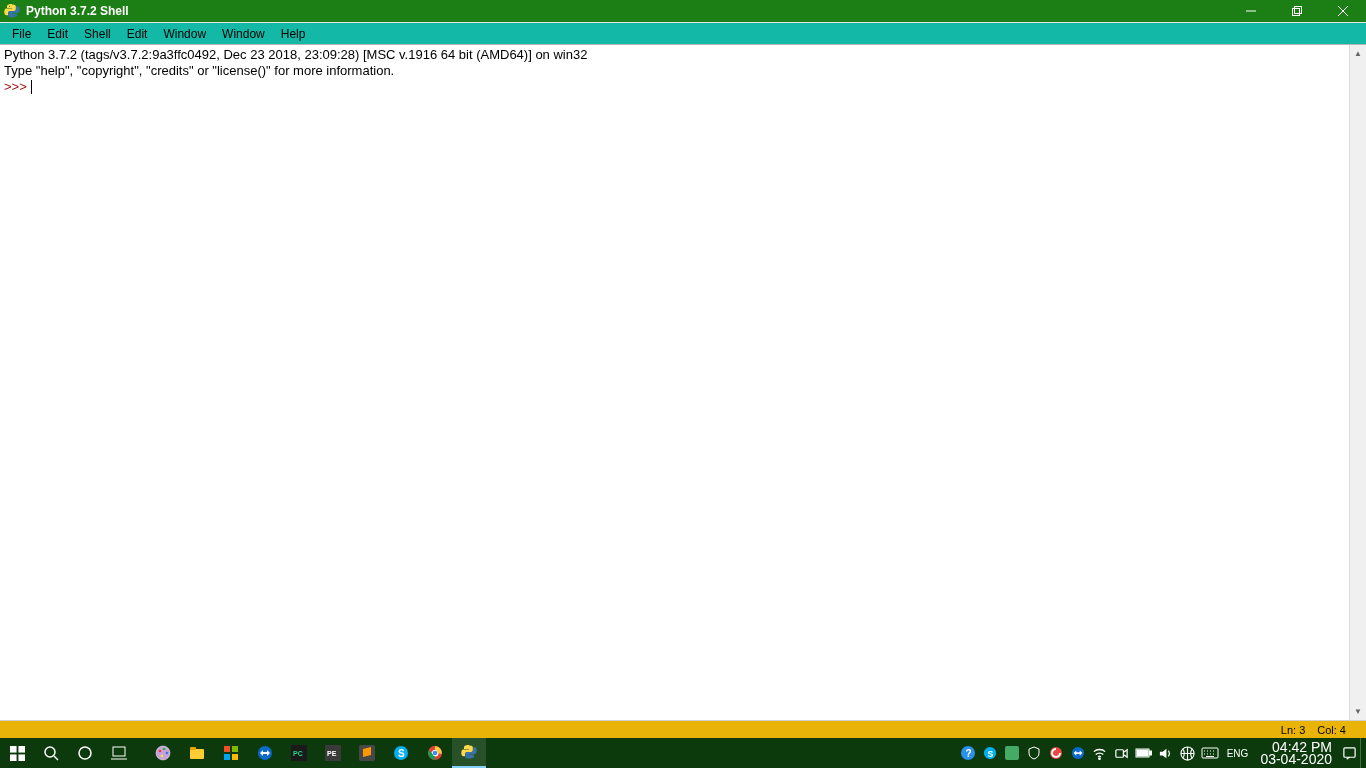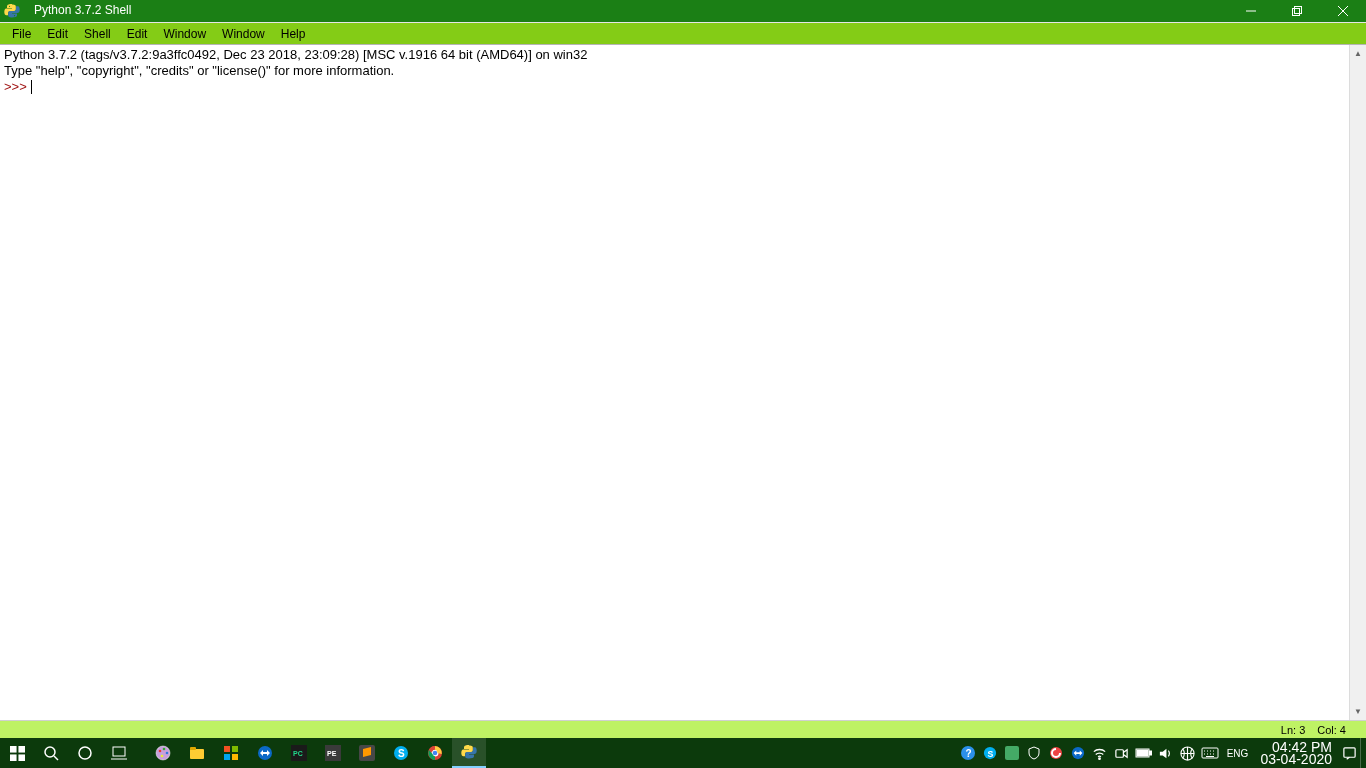--- a/index.html
+++ b/index.html
@@ -16,36 +16,36 @@
   
   .titlebar {
     height: 22px;
     background: #1b7f15;
     color: #fff;
     display: flex;
     align-items: center;
     justify-content: space-between;
     padding-left: 4px;
   }
-  .titlebar-left { display: flex; gap: 14px; }
+  .titlebar-left { display: flex; align-items: center; gap: 6px; font-weight: bold; }
   .titlebar-icon {
     width: 16px; height: 16px;
     display: inline-flex; align-items: center; justify-content: center;
   }
   .titlebar-title { font-size: 12px; color:#fff; }
   .win-controls { display: flex; height: 22px; }
   .win-btn {
     width: 46px;
     display: flex; align-items: center; justify-content: center;
     color: #fff; font-size: 10px;
   }
   
   .menubar {
     height: 22px;
-    background: #84cc16;
+    background: #14b8a6;
     border-top: 1px solid #e6e6e6;
     display: flex;
     align-items: center;
     padding-left: 4px;
     font-size: 12px;
     color: #000;
   }
   .menu-item {
     padding: 2px 8px;
     cursor: default;
@@ -87,21 +87,21 @@
     justify-content: space-between;
   }
   .vscroll .arrow {
     height: 17px;
     display:flex;align-items:center;justify-content:center;
     color:#666;font-size:8px;
   }
   
   .statusbar {
     height: 18px;
-    background: #bef264;
+    background: #eab308;
     border-top: 1px solid #d0d0d0;
     display: flex;
     justify-content: flex-end;
     align-items: center;
     padding-right: 20px;
     font-size: 11px;
     color:#000;
   }
   .statusbar span { margin-left: 12px; }
   

